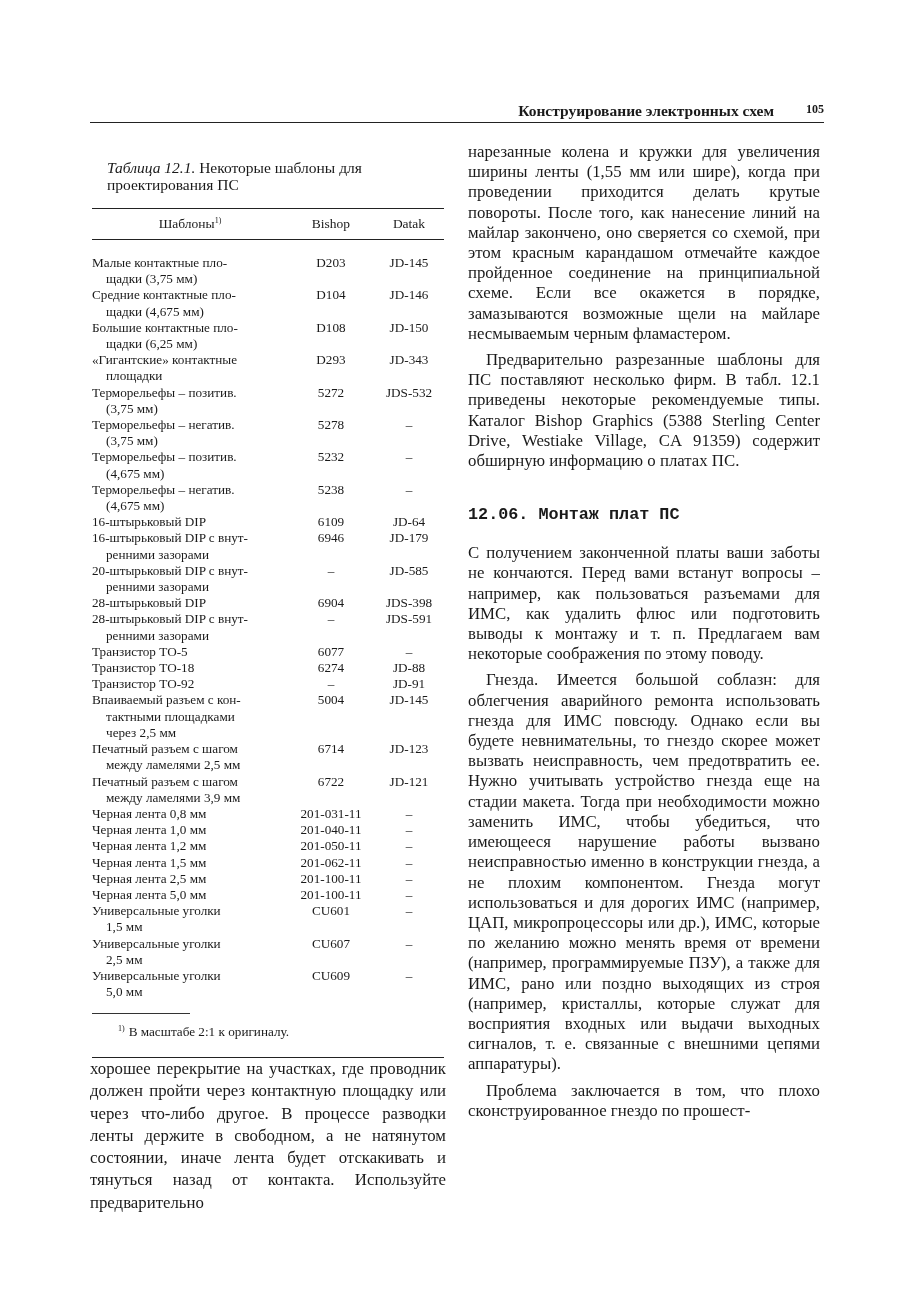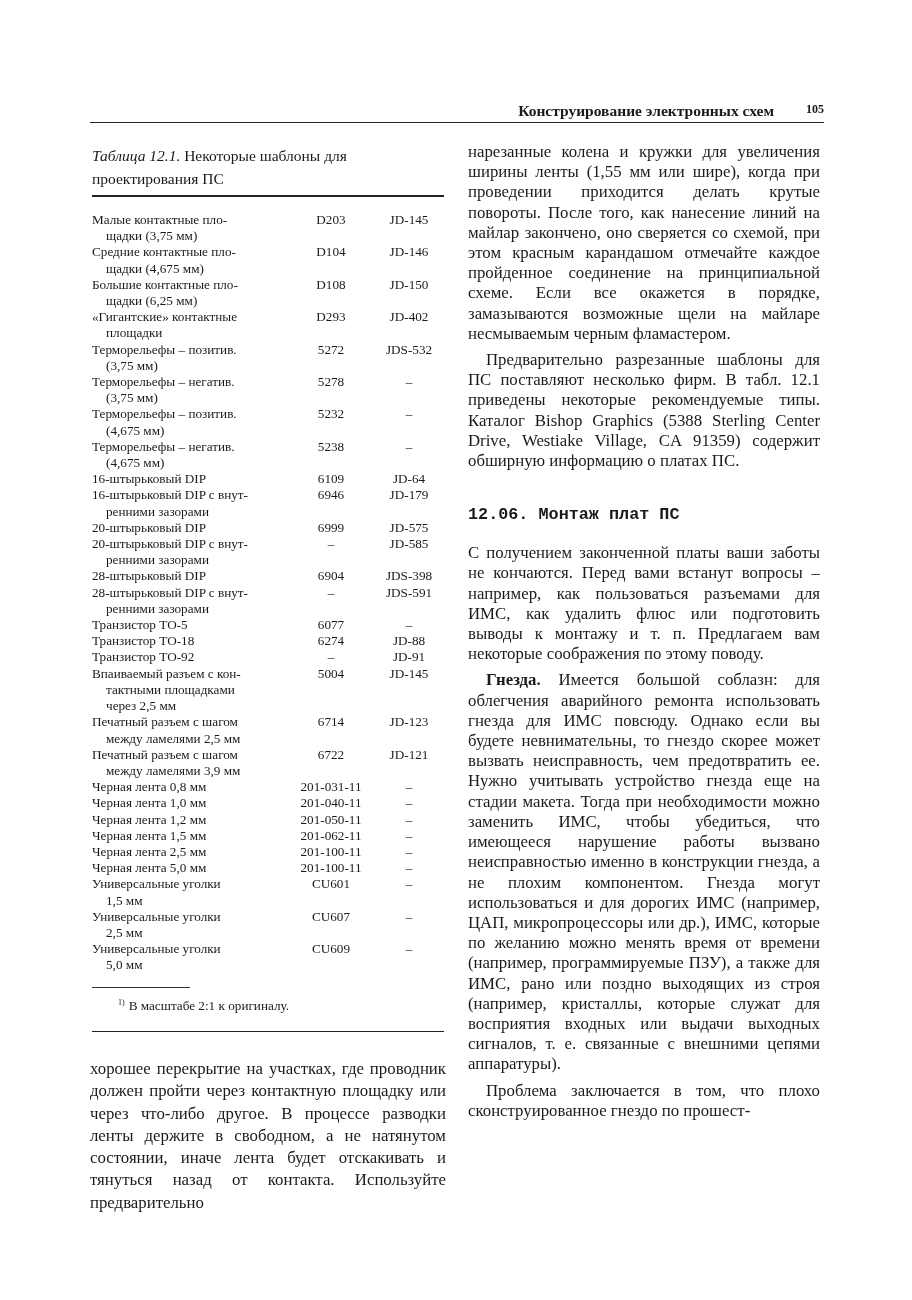--- a/index.html
+++ b/index.html
@@ -13,21 +13,21 @@
     }
     .running-head .rh-title {
       position: absolute; right: 50px; top: 2px; font-weight: bold; font-size: 15.5px;
     }
     .running-head .rh-page {
       position: absolute; right: 0; top: 2px; font-weight: bold; font-size: 12px;
     }
 
     
     .left-col { position: absolute; left: 92px; top: 144px; width: 352px; }
-    .caption { font-size: 15.5px; line-height: 23px; margin: 0; }
+    .caption { font-size: 15.5px; line-height: 17px; margin: 15px; }
     .caption .cap-label { font-style: italic; }
     .tbl-rule { border: 0; border-top: 1px solid #222; margin: 0; }
     .tbl-head {
       display: flex; font-size: 13.5px; height: 30px; align-items: center;
     }
     .c1 { width: 196px; }
     .c2 { width: 86px; text-align: center; }
     .c3 { width: 70px; text-align: center; }
     .tbl-head .c1 { text-align: center; }
     .tbl-head sup { font-size: 8px; vertical-align: 5px; }
@@ -49,56 +49,61 @@
     
     .right-col {
       position: absolute; left: 468px; top: 142px; width: 352px;
       font-size: 16.8px; line-height: 20.2px; text-align: justify;
     }
     .right-col p { margin: 0; }
     .right-col p.indent { text-indent: 18px; margin-top: 6px; }
     .right-col h2 {
       font-size: 16.8px; font-weight: bold; margin: 34px 0 18px 0; line-height: 20px; font-family: Liberation Mono, monospace;
     }
-    .right-col .run-in { font-weight: bold; }
+    .right-col .run-in { font-weight: normal; }
   </style>
 </head>
 <body>
 
 <div class="running-head">
   <span class="rh-title">Конструирование электронных схем</span>
   <span class="rh-page">105</span>
 </div>
 
 <div class="left-col">
   <p class="caption">
     <span class="cap-label">Таблица 12.1.</span><span> Некоторые шаблоны для проектирования ПС</span>
   </p>
   <hr class="tbl-rule" style="margin-top:5px">
+  <div class="tbl-head">
+    <div class="c1"><span>Шаблоны</span><sup>1)</sup></div>
+    <div class="c2">Bishop</div>
+    <div class="c3">Datak</div>
+  </div>
   <hr class="tbl-rule">
   <div class="tbl-body" id="tbl-body">
       <div class="tbl-row">
         <div class="c1"><span>Малые контактные пло-</span><span class="cont">щадки (3,75 мм)</span></div>
         <div class="c2">D203</div>
         <div class="c3">JD-145</div>
       </div>
       <div class="tbl-row">
         <div class="c1"><span>Средние контактные пло-</span><span class="cont">щадки (4,675 мм)</span></div>
         <div class="c2">D104</div>
         <div class="c3">JD-146</div>
       </div>
       <div class="tbl-row">
         <div class="c1"><span>Большие контактные пло-</span><span class="cont">щадки (6,25 мм)</span></div>
         <div class="c2">D108</div>
         <div class="c3">JD-150</div>
       </div>
       <div class="tbl-row">
         <div class="c1"><span>«Гигантские» контактные</span><span class="cont">площадки</span></div>
         <div class="c2">D293</div>
-        <div class="c3">JD-402</div>
+        <div class="c3">JD-343</div>
       </div>
       <div class="tbl-row">
         <div class="c1"><span>Терморельефы – позитив.</span><span class="cont">(3,75 мм)</span></div>
         <div class="c2">5272</div>
         <div class="c3">JDS-532</div>
       </div>
       <div class="tbl-row">
         <div class="c1"><span>Терморельефы – негатив.</span><span class="cont">(3,75 мм)</span></div>
         <div class="c2">5278</div>
         <div class="c3">–</div>
@@ -115,25 +120,20 @@
       </div>
       <div class="tbl-row">
         <div class="c1"><span>16-штырьковый DIP</span></div>
         <div class="c2">6109</div>
         <div class="c3">JD-64</div>
       </div>
       <div class="tbl-row">
         <div class="c1"><span>16-штырьковый DIP с внут-</span><span class="cont">ренними зазорами</span></div>
         <div class="c2">6946</div>
         <div class="c3">JD-179</div>
-      </div>
-      <div class="tbl-row">
-        <div class="c1"><span>20-штырьковый DIP</span></div>
-        <div class="c2">6999</div>
-        <div class="c3">JD-575</div>
       </div>
       <div class="tbl-row">
         <div class="c1"><span>20-штырьковый DIP с внут-</span><span class="cont">ренними зазорами</span></div>
         <div class="c2">–</div>
         <div class="c3">JD-585</div>
       </div>
       <div class="tbl-row">
         <div class="c1"><span>28-штырьковый DIP</span></div>
         <div class="c2">6904</div>
         <div class="c3">JDS-398</div>

